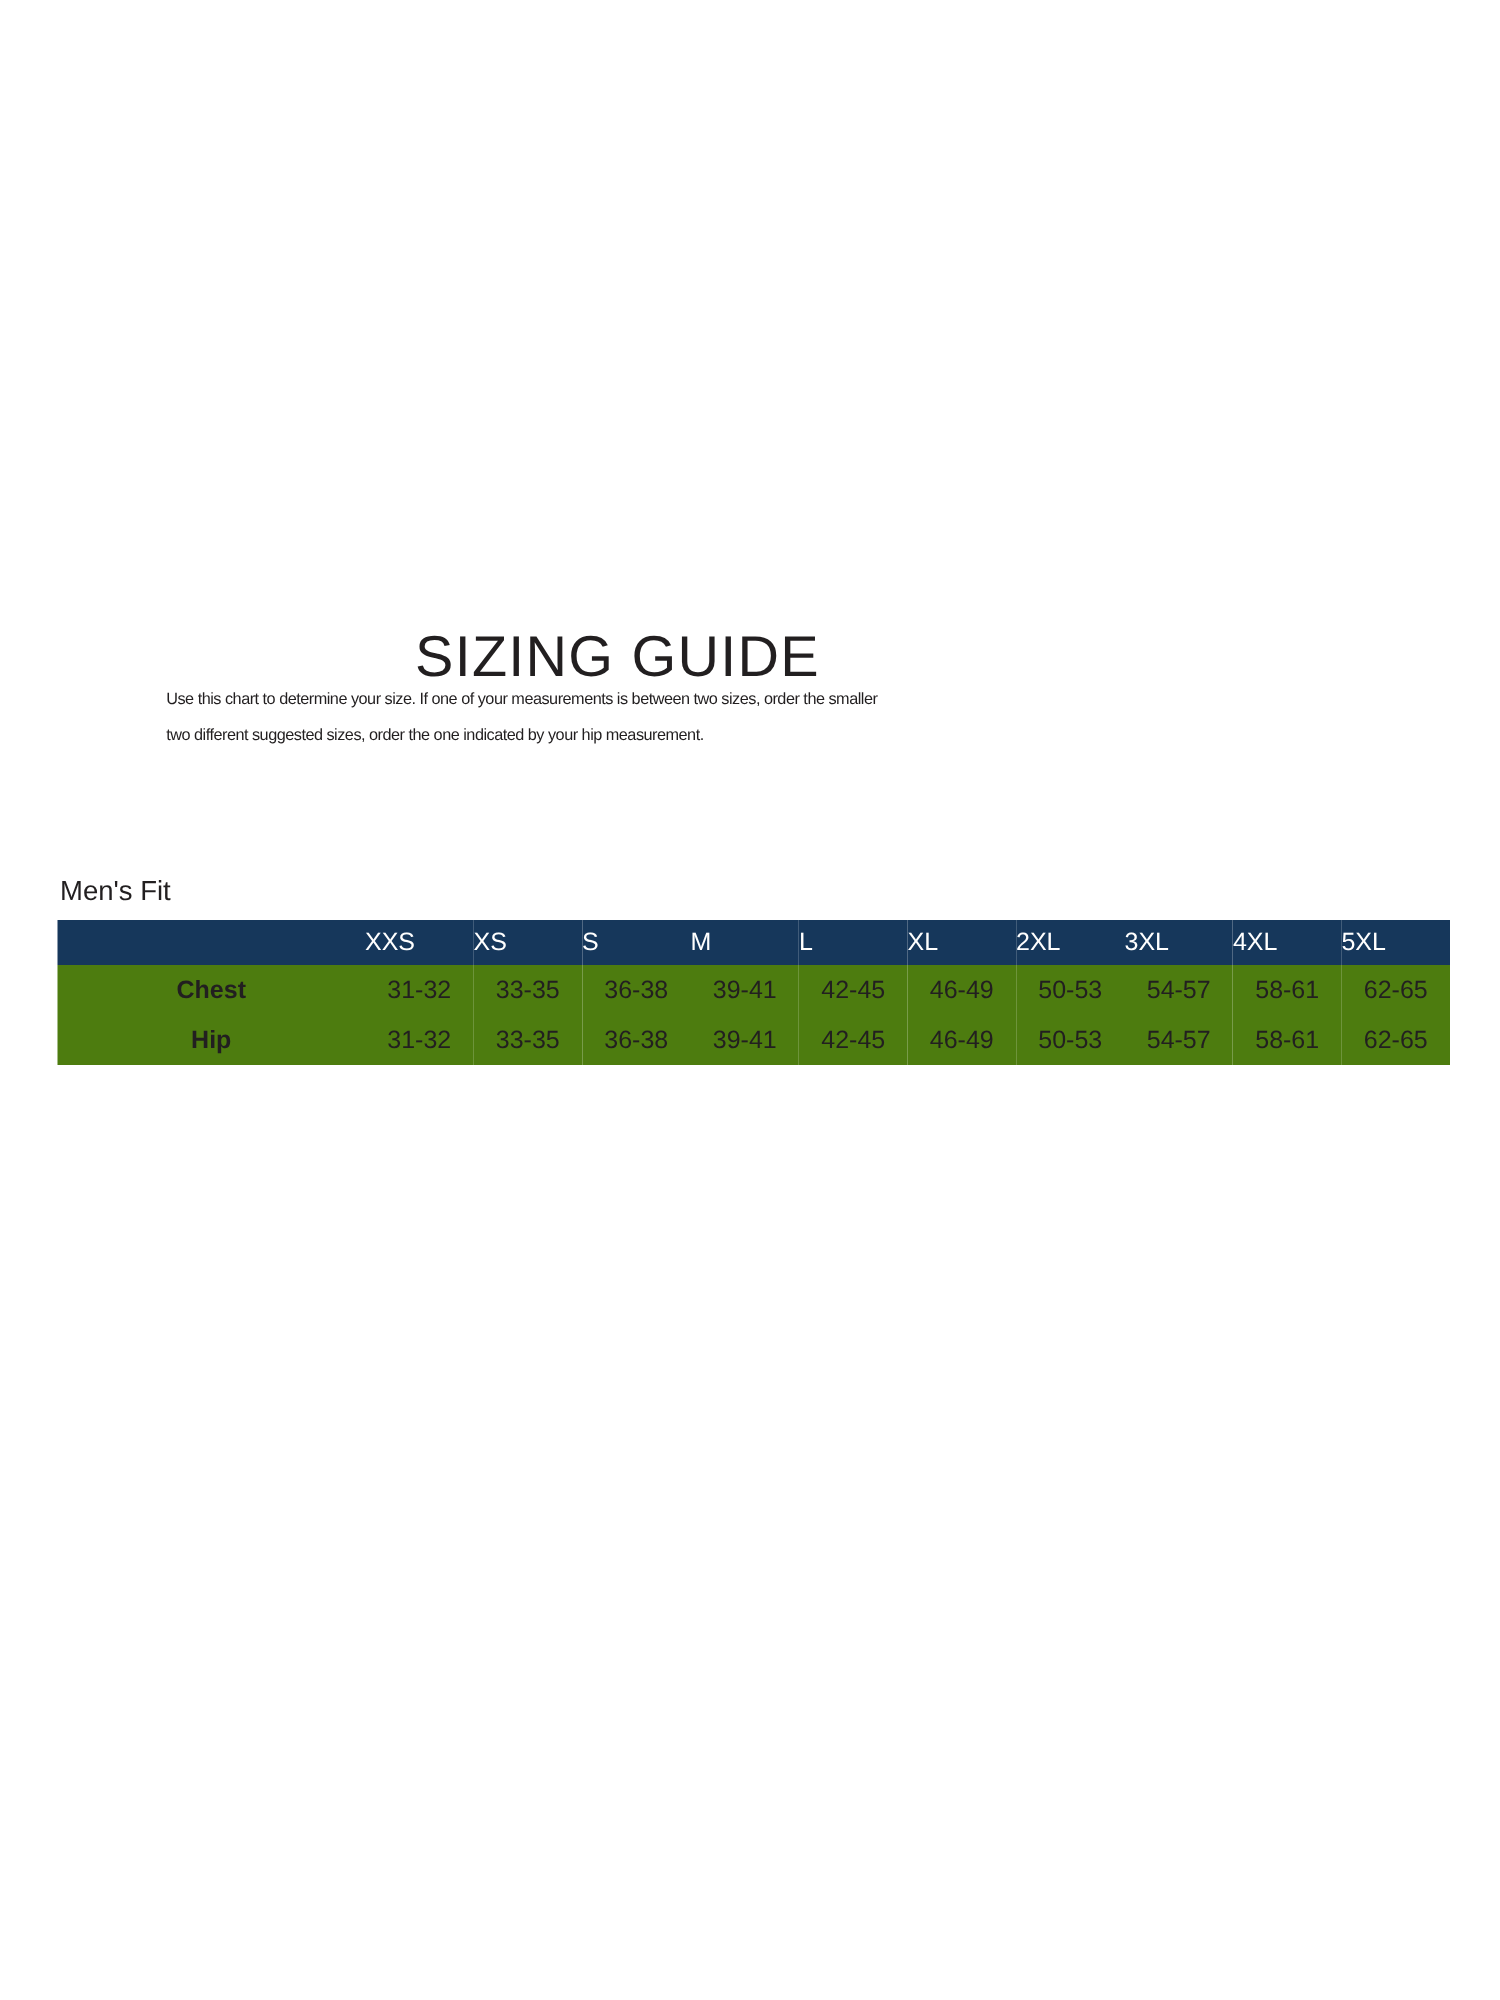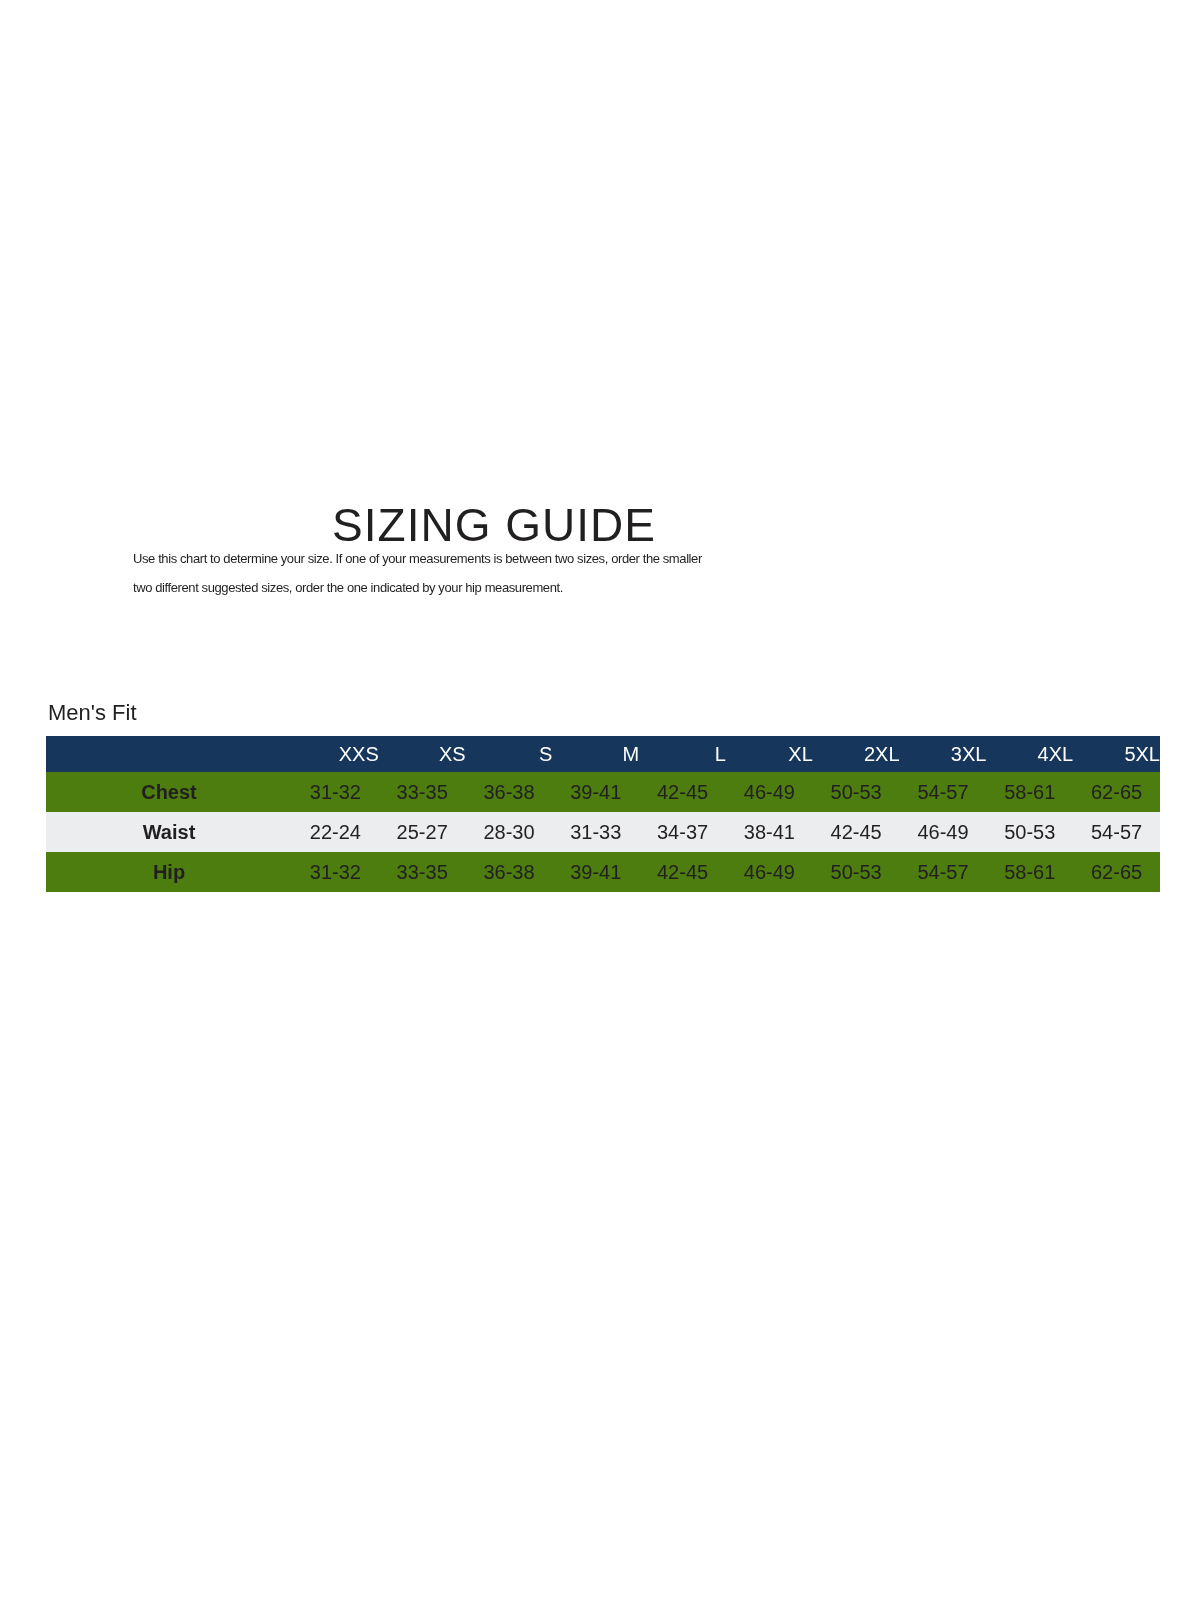--- a/index.html
+++ b/index.html
@@ -56,21 +56,21 @@
     font-size: 20px;
   }
   col.label-col { width: 246px; }
   .sizing-table thead tr {
     background: #16375b;
     height: 36px;
   }
   .sizing-table th {
     color: #ffffff;
     font-weight: 400;
-    text-align: right;
+    text-align: left;
     padding: 0;
   }
   .sizing-table tbody tr {
     height: 40px;
     background: #4d7c0f;
   }
   .sizing-table tbody tr.alt {
     background: #ecedee;
   }
   .sizing-table td {
@@ -121,33 +121,20 @@
       <td>33-35</td>
       <td>36-38</td>
       <td>39-41</td>
       <td>42-45</td>
       <td>46-49</td>
       <td>50-53</td>
       <td>54-57</td>
       <td>58-61</td>
       <td>62-65</td>
     </tr>
-    <tr class="alt">
-      <td class="row-label">Waist</td>
-      <td>22-24</td>
-      <td>25-27</td>
-      <td>28-30</td>
-      <td>31-33</td>
-      <td>34-37</td>
-      <td>38-41</td>
-      <td>42-45</td>
-      <td>46-49</td>
-      <td>50-53</td>
-      <td>54-57</td>
-    </tr>
     <tr>
       <td class="row-label">Hip</td>
       <td>31-32</td>
       <td>33-35</td>
       <td>36-38</td>
       <td>39-41</td>
       <td>42-45</td>
       <td>46-49</td>
       <td>50-53</td>
       <td>54-57</td>

